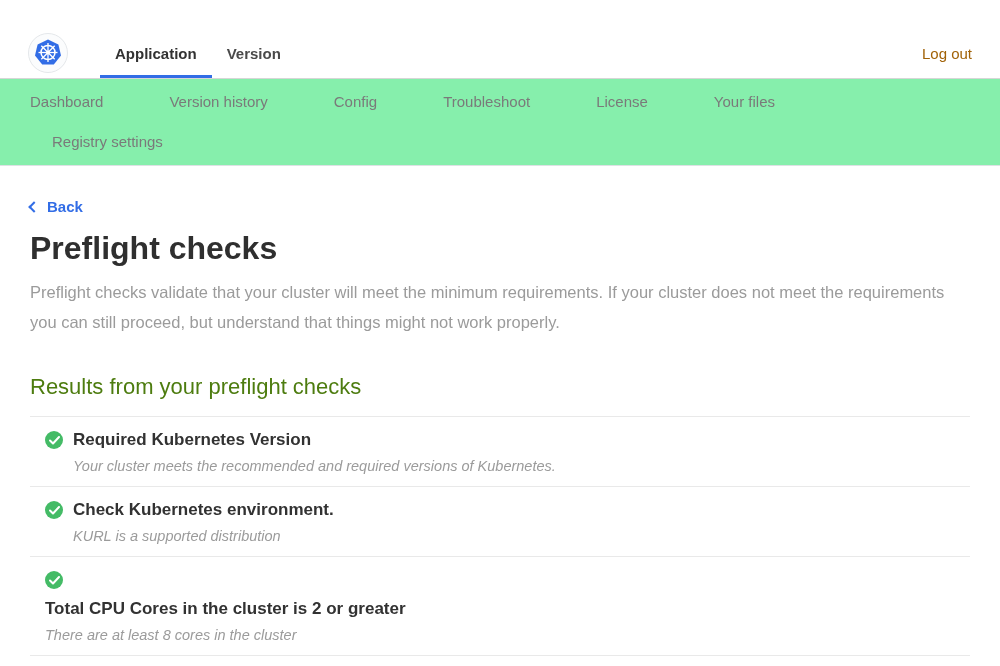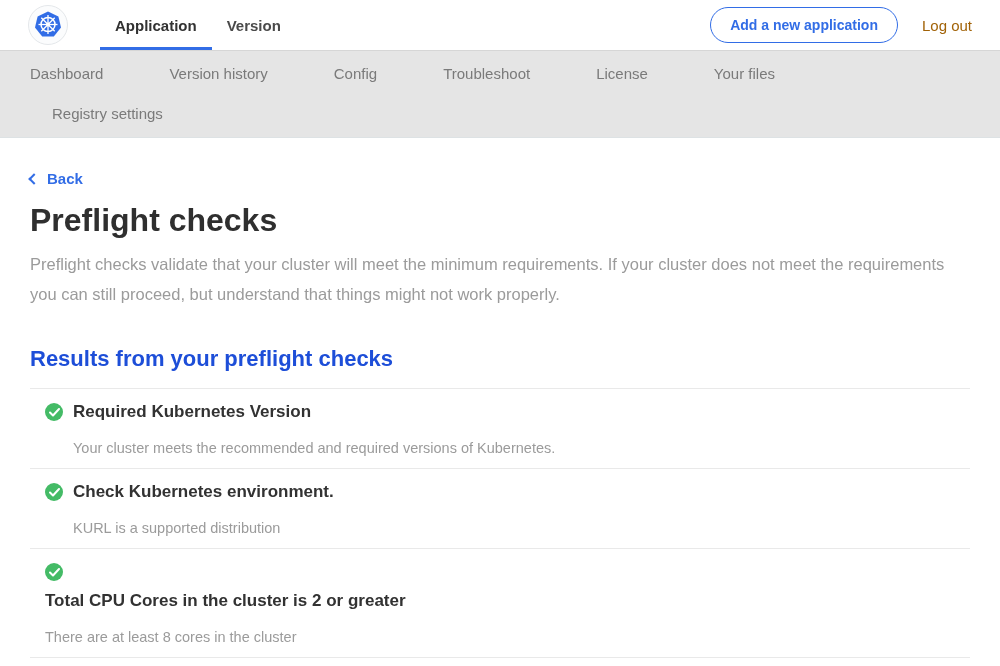--- a/index.html
+++ b/index.html
@@ -1,60 +1,60 @@
 <!DOCTYPE html>
 <html><head>
 <meta charset="utf-8">
 <style>
   * { margin:0; padding:0; box-sizing:border-box; }
   html,body { width:1000px; height:666px; background:#fff;
     font-family:"Liberation Sans", sans-serif; color:#323232; overflow:hidden; }
 
   
   .topnav { height:51px; background:#fff; border-bottom:1px solid #d6d6d6;
-    display:flex; align-items:stretch; padding:0 28px; }
+    display:flex; align-items:stretch; padding:0 28px;margin-top:28px; }
   .logo-wrap { display:flex; align-items:center; margin-right:22px; }
   .tabs { display:flex; align-items:stretch; margin-left:10px; }
   .tab { display:flex; align-items:center; padding:0 15px; font-size:15px;
     color:#4a4a4a; font-weight:600; cursor:pointer; border-bottom:3px solid transparent;
     padding-top:3px; }
   .tab.active { color:#323232; font-weight:700; border-bottom-color:#326de6; }
   .topnav-right { margin-left:auto; display:flex; align-items:center; gap:24px; }
   .add-btn { border:1px solid #326de6; color:#326de6; background:#fff;
     border-radius:18px; padding:9px 19px; font-size:14px; font-weight:700;
     cursor:pointer; font-family:"Liberation Sans", sans-serif; }
   .logout { font-size:15px; color:#a16207; cursor:pointer; }
 
   
-  .subnav { background:#e5e5e5; border-bottom:1px solid #dde2e4; padding:13px 30px; }
+  .subnav { background:#86efac; border-bottom:1px solid #dde2e4; padding:13px 30px; }
   .subnav-row { display:flex; line-height:20px; }
   .subnav-row.first { margin-bottom:20px; }
   .subnav-row.second { padding-left:22px; }
   .subnav-item { color:#7a7a7a; font-size:15px; margin-right:66px; cursor:pointer; }
 
   
   .main { padding:0 30px; }
   .back { display:inline-flex; align-items:center; gap:9px; margin-top:32px;
     color:#326de6; font-size:15px; font-weight:700; cursor:pointer;justify-content:center; }
   .back-chevron { width:8px; height:8px; border-left:2px solid #326de6;
     border-bottom:2px solid #326de6; transform:rotate(45deg); margin-top:1px; }
   h1.page-title { font-size:32px; font-weight:700; color:#2f2f2f; margin-top:15px; }
   .desc { margin-top:10px; font-size:16.5px; line-height:30px; color:#9b9b9b;
     max-width:915px; }
-  h2.results-title { font-size:22px; font-weight:700; color:#1d4ed8; margin-top:37px; }
+  h2.results-title { font-size:22px; font-weight:400; color:#4d7c0f; margin-top:37px; }
 
   .checks { margin-top:16px; }
   .check-row { border-top:1px solid #e9e9e9; padding:13px 0 12px 15px;
     display:flex; gap:10px; }
   .checks .check-row:last-of-type { border-bottom:1px solid #e9e9e9;flex-direction:column; }
   .check-icon { flex:0 0 18px; width:18px; height:18px; border-radius:50%;
     background:#44bb66; display:flex; align-items:center; justify-content:center;
     margin-top:1px; }
   .check-title { font-size:17px; font-weight:700; color:#323232; line-height:19px; }
-  .check-detail { font-size:14.5px; color:#9b9b9b; margin-top:20px; line-height:15px; }
+  .check-detail { font-size:14.5px; color:#9b9b9b; margin-top:10px; line-height:15px;font-style:italic; }
 
   .rerun-row { display:flex; justify-content:flex-end; margin-top:27px; }
   .rerun-btn { background:#c2410c; color:#fff; border:none; border-radius:4px;
     padding:10px 17px; font-size:14px; font-weight:700; cursor:pointer;
     font-family:"Liberation Sans", sans-serif; }
 </style>
 </head>
 <body>
 
 <div class="topnav">
@@ -74,21 +74,20 @@
         <line x1="20" y1="19.5" x2="13.3" y2="26.2"></line>
         <line x1="20" y1="19.5" x2="26.7" y2="26.2"></line>
       </g>
     </svg>
   </div>
   <div class="tabs">
     <div class="tab active">Application</div>
     <div class="tab">Version</div>
   </div>
   <div class="topnav-right">
-    <button class="add-btn">Add a new application</button>
     <span class="logout">Log out</span>
   </div>
 </div>
 
 <div class="subnav">
   <div class="subnav-row first">
     <span class="subnav-item">Dashboard</span>
     <span class="subnav-item">Version history</span>
     <span class="subnav-item">Config</span>
     <span class="subnav-item">Troubleshoot</span>

